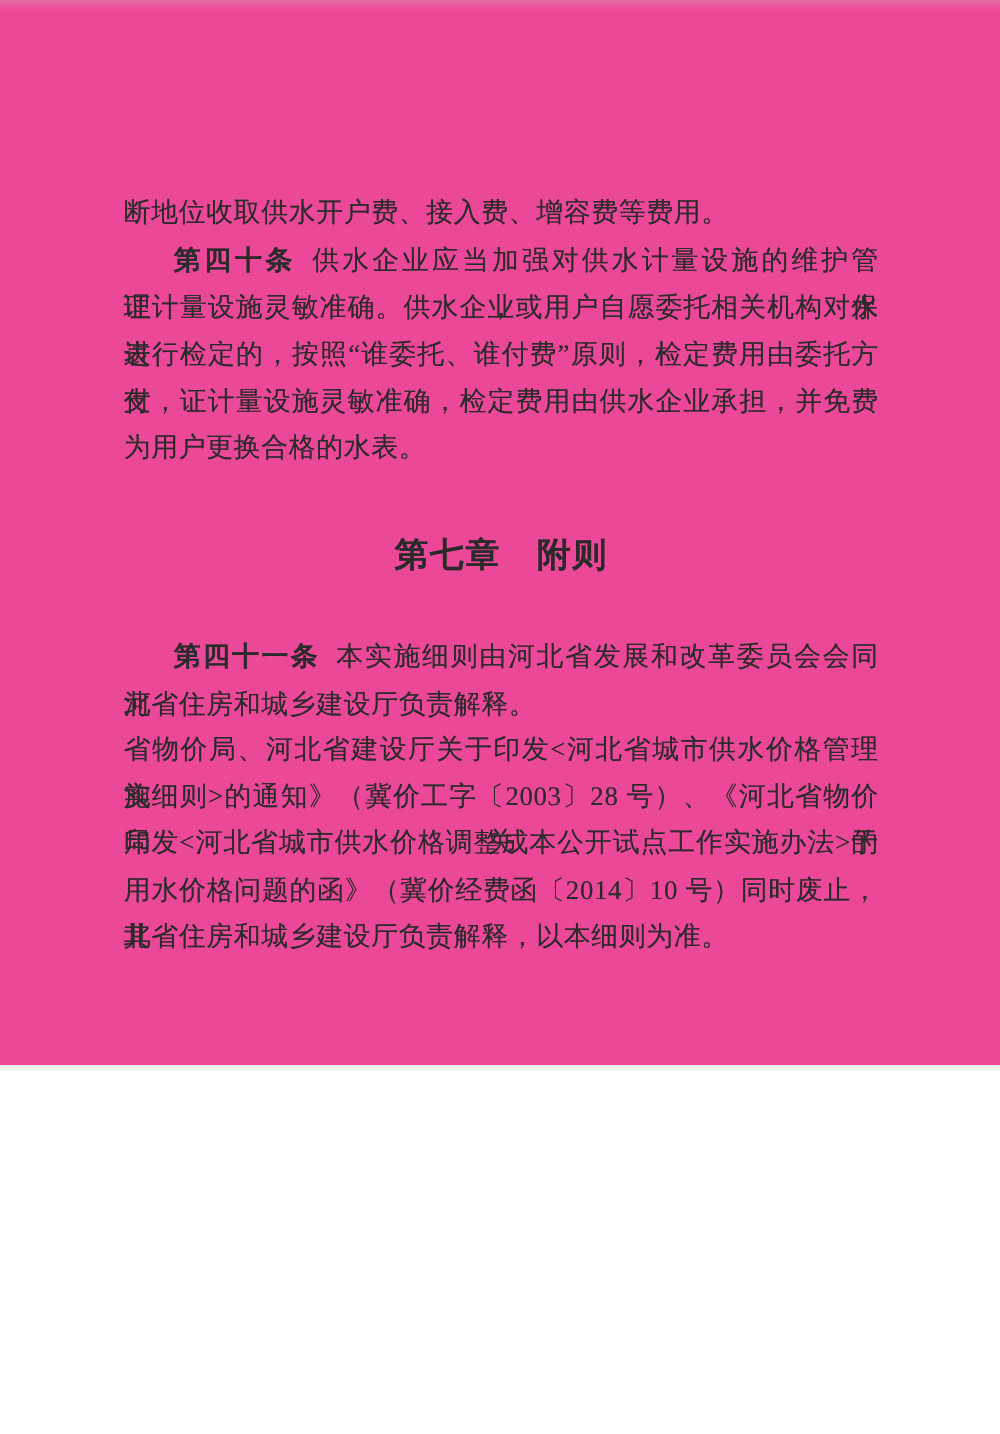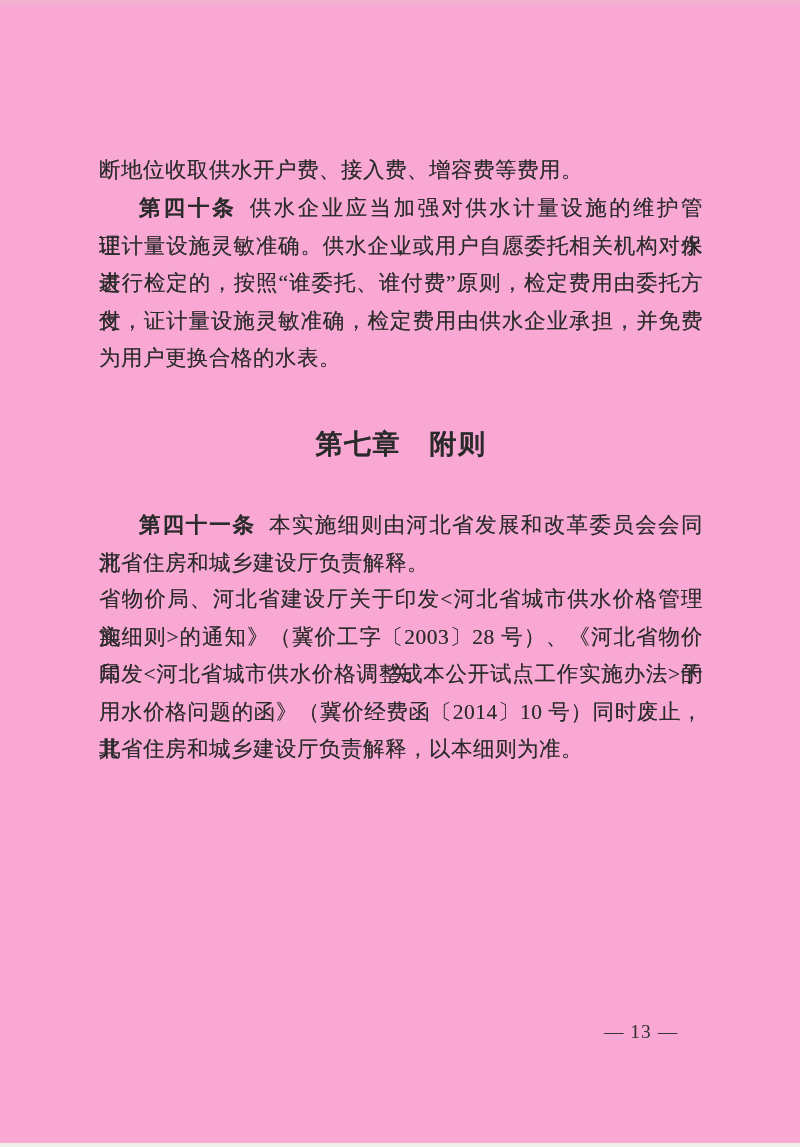--- a/index.html
+++ b/index.html
@@ -1,20 +1,20 @@
 <!DOCTYPE html>
 <html><head>
 <meta charset="utf-8">
 <style>
   html, body { margin: 0; padding: 0; background: #ffffff; }
   .page {
     position: relative;
     width: 800px;
-    height: 1147px;
-    background: #f9a8d4;
+    height: 856px;
+    background: #ec4899;
     font-family: "Liberation Serif", "DejaVu Serif", serif;
     color: #2b2b2b;
     overflow: hidden;
   }
   .scan-edge-top {
     position: absolute; top: 0; left: 0; right: 0; height: 8px;
     background: linear-gradient(180deg, rgba(214,209,188,0.30), rgba(214,209,188,0));
     pointer-events: none;
   }
   .scan-edge-bottom {

